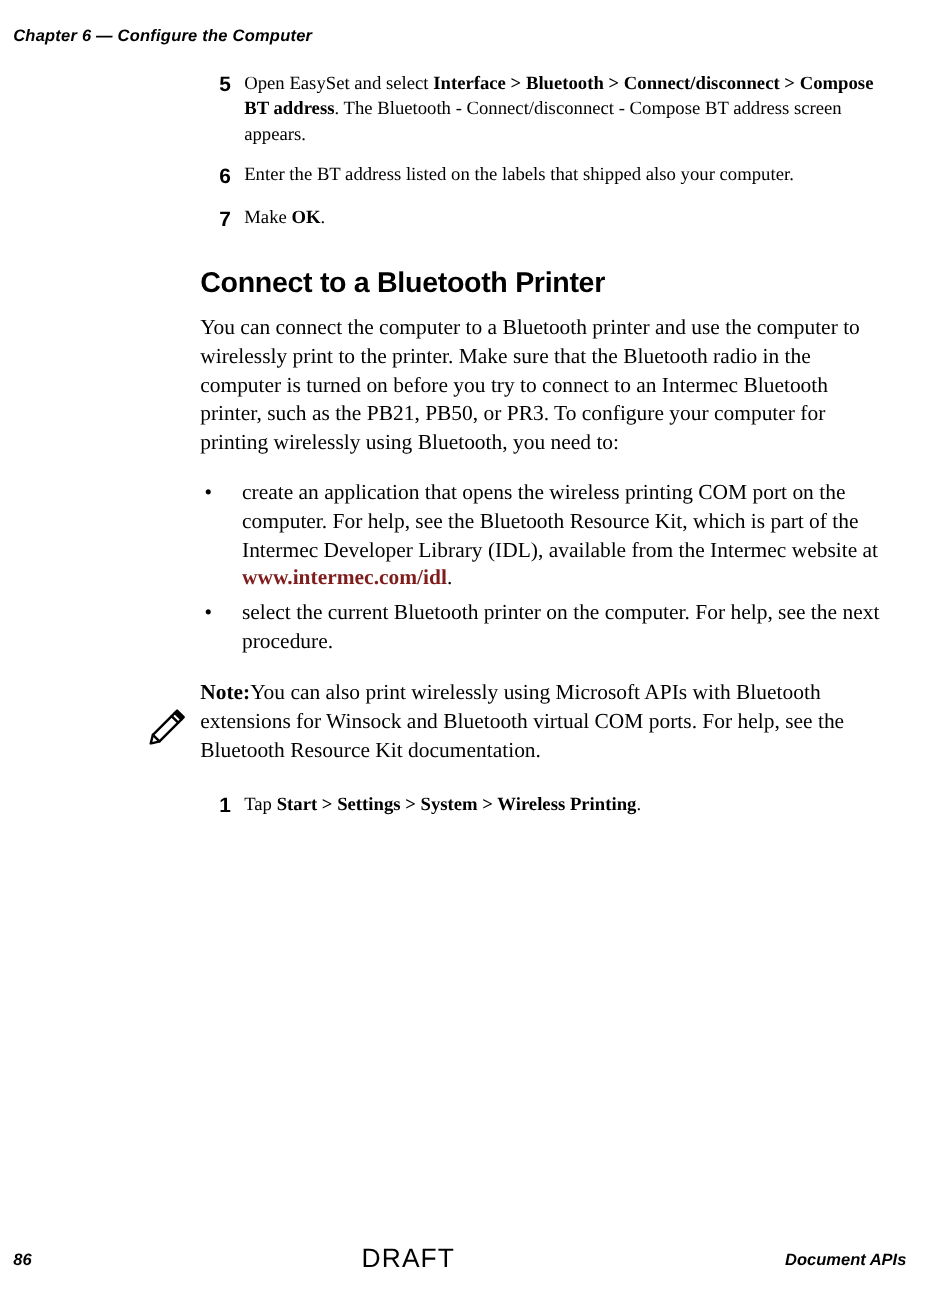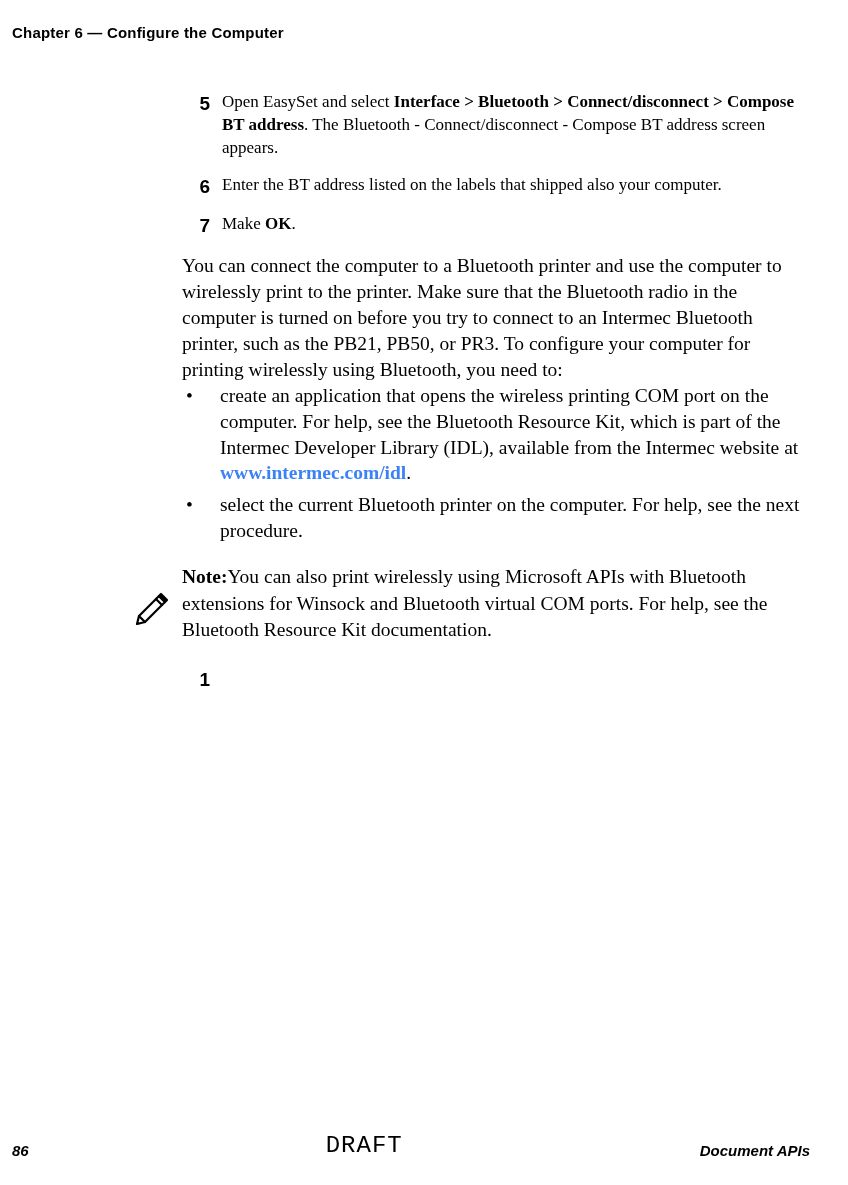--- a/index.html
+++ b/index.html
@@ -8,23 +8,24 @@
       height: 1185px;
       background: #fff;
       font-family: Georgia, 'Times New Roman', serif;
       color: #000;
       position: relative;
       padding: 24px 38px 32px 12px;
     }
     .running-header {
       font-family: Arial, Helvetica, sans-serif;
       font-weight: 700;
+      font-style: italic;
       font-size: 15px;
       letter-spacing: 0.2px;
-      margin-bottom: 50px;
+      margin-bottom: 24px;
     }
     .content {
       margin-left: 170px;
     }
     .step {
       display: flex;
       margin-bottom: 14px;
     }
     .step-num {
       width: 40px;
@@ -45,69 +46,69 @@
       font-family: Arial, Helvetica, sans-serif;
       font-weight: 800;
       font-size: 26px;
       margin-top: 28px;
       margin-bottom: 14px;
       letter-spacing: -0.3px;
     }
     .para {
       font-size: 19.5px;
       line-height: 1.33;
-      margin-bottom: 0;
+      margin-bottom: 20px;
     }
     .bullets {
       list-style: none;
       margin-bottom: 20px;
     }
     .bullets li {
       display: flex;
       font-size: 19.5px;
       line-height: 1.33;
       margin-bottom: 6px;
     }
     .bullet-mark {
       width: 38px;
       flex-shrink: 0;
       padding-left: 4px;
     }
-    .link { color: #3b82f6; font-weight: 700; }
+    .link { color: #7f1d1d; font-weight: 700; }
     .note-row {
       display: flex;
       margin-bottom: 24px;
       align-items: center;
     }
     .note-icon {
       width: 42px;
       flex-shrink: 0;
       margin-left: -50px;
       margin-right: 8px;
       margin-top: 6px;
     }
     .note-body {
       font-size: 19.5px;
       line-height: 1.35;
     }
     .footer {
       position: absolute;
       left: 12px;
-      right: 38px;
+      right: 24px;
       bottom: 26px;
       display: flex;
       justify-content: space-between;
-      align-items: flex-end;
+      align-items: center;
       font-family: Arial, Helvetica, sans-serif;
       font-weight: 700;
       font-style: italic;
       font-size: 15px;
     }
     .draft {
-      font-family: Liberation Mono, monospace;
+      font-family: Liberation Sans, sans-serif;
       font-weight: 400;
       font-style: normal;
       font-size: 24px;
       letter-spacing: 1px;
     }
   </style>
 </head>
 <body>
 
 <div class="running-header">Chapter 6 — Configure the Computer</div>
@@ -128,20 +129,21 @@
     </div>
   </div>
 
   <div class="step">
     <div class="step-num">7</div>
     <div class="step-body">
       <span>Make </span><span class="bold">OK</span><span>.</span>
     </div>
   </div>
 
+  <h2 class="h2">Connect to a Bluetooth Printer</h2>
 
   <p class="para">You can connect the computer to a Bluetooth printer and use the computer to wirelessly print to the printer. Make sure that the Bluetooth radio in the computer is turned on before you try to connect to an Intermec Bluetooth printer, such as the PB21, PB50, or PR3. To configure your computer for printing wirelessly using Bluetooth, you need to:</p>
 
   <ul class="bullets">
     <li>
       <span class="bullet-mark">•</span>
       <span>
         <span>create an application that opens the wireless printing COM port on the computer. For help, see the Bluetooth Resource Kit, which is part of the Intermec Developer Library (IDL), available from the Intermec website at </span><span class="link">www.intermec.com/idl</span><span>.</span>
       </span>
     </li>
@@ -164,20 +166,23 @@
         </g>
       </svg>
     </div>
     <div class="note-body">
       <span class="bold">Note:</span><span>You can also print wirelessly using Microsoft APIs with Bluetooth extensions for Winsock and Bluetooth virtual COM ports. For help, see the Bluetooth Resource Kit documentation.</span>
     </div>
   </div>
 
   <div class="step">
     <div class="step-num">1</div>
+    <div class="step-body">
+      <span>Tap </span><span class="bold">Start &gt; Settings &gt; System &gt; Wireless Printing</span><span>.</span>
+    </div>
   </div>
 
 </div>
 
 <div class="footer">
   <span>86</span>
   <span class="draft">DRAFT</span>
   <span>Document APIs</span>
 </div>
 

